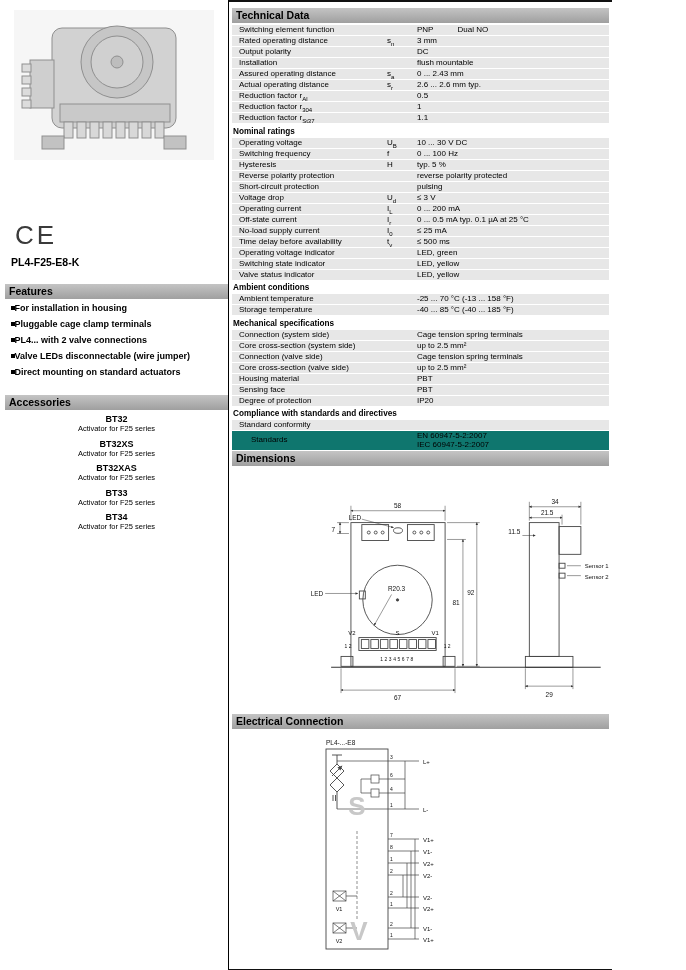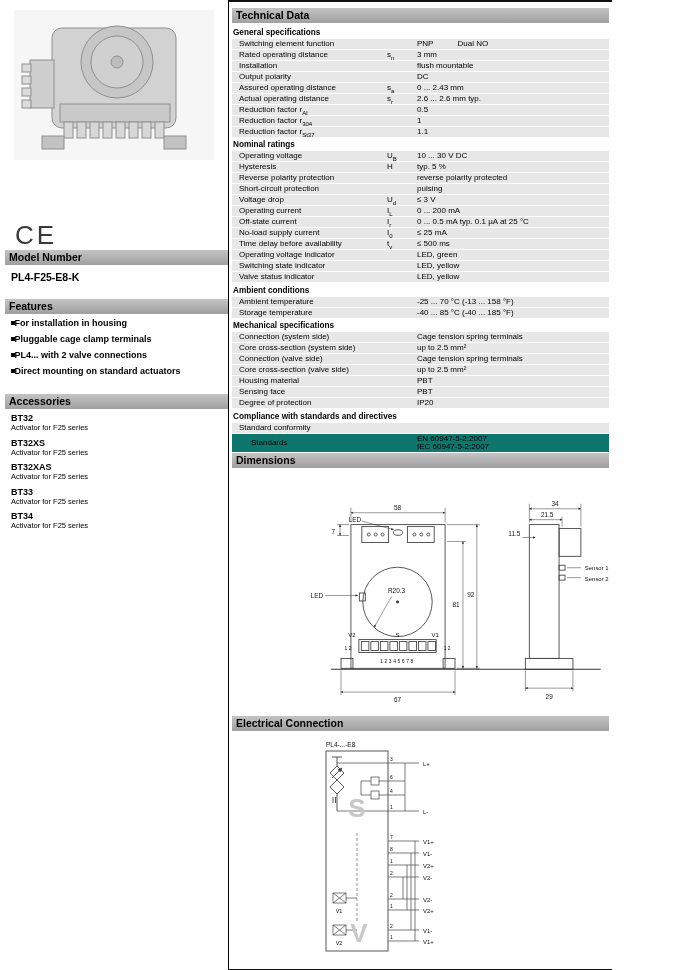--- a/index.html
+++ b/index.html
@@ -12,21 +12,21 @@
   .hbar { background:linear-gradient(180deg,#c4c4c4,#9f9f9f); font-weight:bold; font-size:10.5px;
     line-height:15px; padding:0 4px; margin-bottom:2px; color:#000; }
   .left-col .hbar { margin:0 0 4px 5px; }
   .photo { display:block; margin:10px 12px 0 14px; }
   .ce { display:block; margin:58px 0 0 14px; }
   .model-number { font-weight:bold; font-size:10.5px; margin:6px 0 16px 11px; }
   .features { margin:4px 6px 18px 11px; width:182px; }
   .feat { display:flex; margin-bottom:6px; font-weight:bold; font-size:9px; line-height:10px; }
   .bullet { width:3.5px; height:3.5px; background:#000; margin-top:3px; flex:none; }
   .accessories { margin:4px 6px 0 11px; }
-  .acc { margin-bottom:5px; }
+  .acc { margin-bottom:5px;text-align:center; }
   .acc-name { font-weight:bold; font-size:9px; line-height:10px; }
   .acc-desc { font-size:7.5px; line-height:9.5px; }
   .mnum-sp { margin-top:26px; }
   
   .ttable { margin-top:2px; }
   .sec-title { font-weight:bold; font-size:8.2px; line-height:9px; padding:2.5px 0 2px 1px; }
   .trow { display:flex; align-items:center; background:#e7e7e7; margin-bottom:1px;
     padding:1px 2px 0.5px 7px; font-size:8px; line-height:8.5px; min-height:8.5px; }
   .trow.plain { background:#0f766e; }
   .lbl { width:148px; flex:none; }
@@ -69,39 +69,42 @@
         <rect x="8" y="90" width="9" height="8" fill="#dcdcdc"></rect>
         <rect x="28" y="126" width="22" height="13" fill="#c2c2c2"></rect>
         <rect x="150" y="126" width="22" height="13" fill="#c2c2c2"></rect>
       </g>
     </svg>
 
     <svg class="ce" width="66" height="32" viewBox="0 0 66 32">
       <text x="1" y="26" font-size="26" fill="#3a3a3a" letter-spacing="3">CE</text>
     </svg>
 
-    <div class="hbar mnum-sp">Model Number</div>
     <div class="model-number">PL4-F25-E8-K</div>
 
     <div class="hbar">Features</div>
     <div class="features">
         <div class="feat">
           <span class="bullet"></span>
           <span class="feat-text">For installation in housing</span>
         </div>
         <div class="feat">
           <span class="bullet"></span>
           <span class="feat-text">Pluggable cage clamp terminals</span>
         </div>
         <div class="feat">
           <span class="bullet"></span>
           <span class="feat-text">PL4... with 2 valve connections</span>
         </div>
         <div class="feat">
           <span class="bullet"></span>
+          <span class="feat-text">Valve LEDs disconnectable (wire jumper)</span>
+        </div>
+        <div class="feat">
+          <span class="bullet"></span>
           <span class="feat-text">Direct mounting on standard actuators</span>
         </div>
       </div>
 
     <div class="hbar">Accessories</div>
     <div class="accessories">
         <div class="acc">
           <div class="acc-name">BT32</div>
           <div class="acc-desc">Activator for F25 series</div>
         </div>
@@ -121,40 +124,39 @@
           <div class="acc-name">BT34</div>
           <div class="acc-desc">Activator for F25 series</div>
         </div>
       </div>
   </div>
 
   <div class="right-col">
 
     <div class="hbar">Technical Data</div>
     <div class="ttable">
-        <div class="sec-title">General specifications</div>
         <div class="trow">
           <span class="lbl">Switching element function</span>
           <span class="sym"></span>
           <span class="val">PNP<span class="val2">Dual NO</span></span>
         </div>
         <div class="trow">
           <span class="lbl">Rated operating distance</span>
           <span class="sym">s<sub>n</sub></span>
           <span class="val">3 mm</span>
         </div>
         <div class="trow">
+          <span class="lbl">Output polarity</span>
+          <span class="sym"></span>
+          <span class="val">DC</span>
+        </div>
+        <div class="trow">
           <span class="lbl">Installation</span>
           <span class="sym"></span>
           <span class="val">flush  mountable</span>
-        </div>
-        <div class="trow">
-          <span class="lbl">Output polarity</span>
-          <span class="sym"></span>
-          <span class="val">DC</span>
         </div>
         <div class="trow">
           <span class="lbl">Assured operating distance</span>
           <span class="sym">s<sub>a</sub></span>
           <span class="val">0 ... 2.43 mm</span>
         </div>
         <div class="trow">
           <span class="lbl">Actual operating distance</span>
           <span class="sym">s<sub>r</sub></span>
           <span class="val">2.6 ... 2.6 mm typ.</span>
@@ -172,20 +174,25 @@
         <div class="trow">
           <span class="lbl">Reduction factor r<sub>St37</sub></span>
           <span class="sym"></span>
           <span class="val">1.1</span>
         </div>
         <div class="sec-title">Nominal ratings</div>
         <div class="trow">
           <span class="lbl">Operating voltage</span>
           <span class="sym">U<sub>B</sub></span>
           <span class="val">10 ... 30 V DC</span>
+        </div>
+        <div class="trow">
+          <span class="lbl">Switching frequency</span>
+          <span class="sym">f</span>
+          <span class="val">0 ... 100 Hz</span>
         </div>
         <div class="trow">
           <span class="lbl">Hysteresis</span>
           <span class="sym">H</span>
           <span class="val">typ. 5  %</span>
         </div>
         <div class="trow">
           <span class="lbl">Reverse polarity protection</span>
           <span class="sym"></span>
           <span class="val">reverse polarity protected</span>

